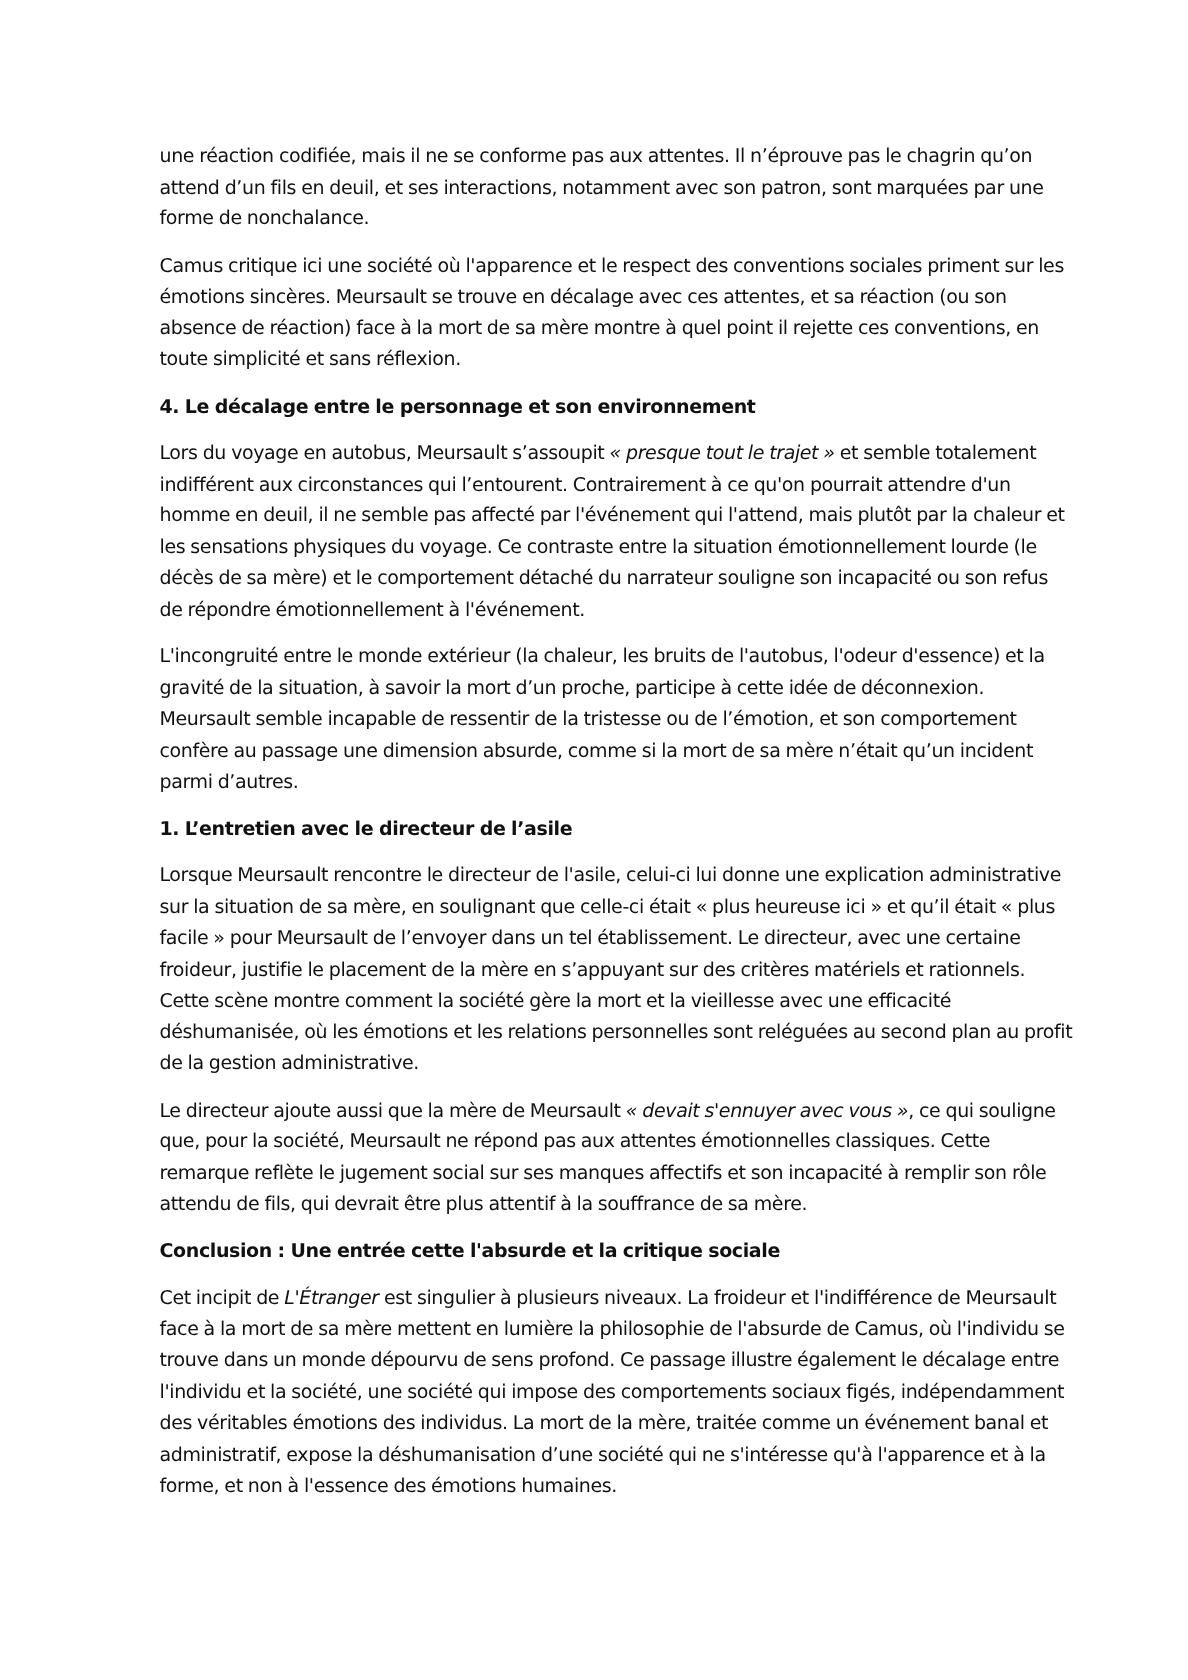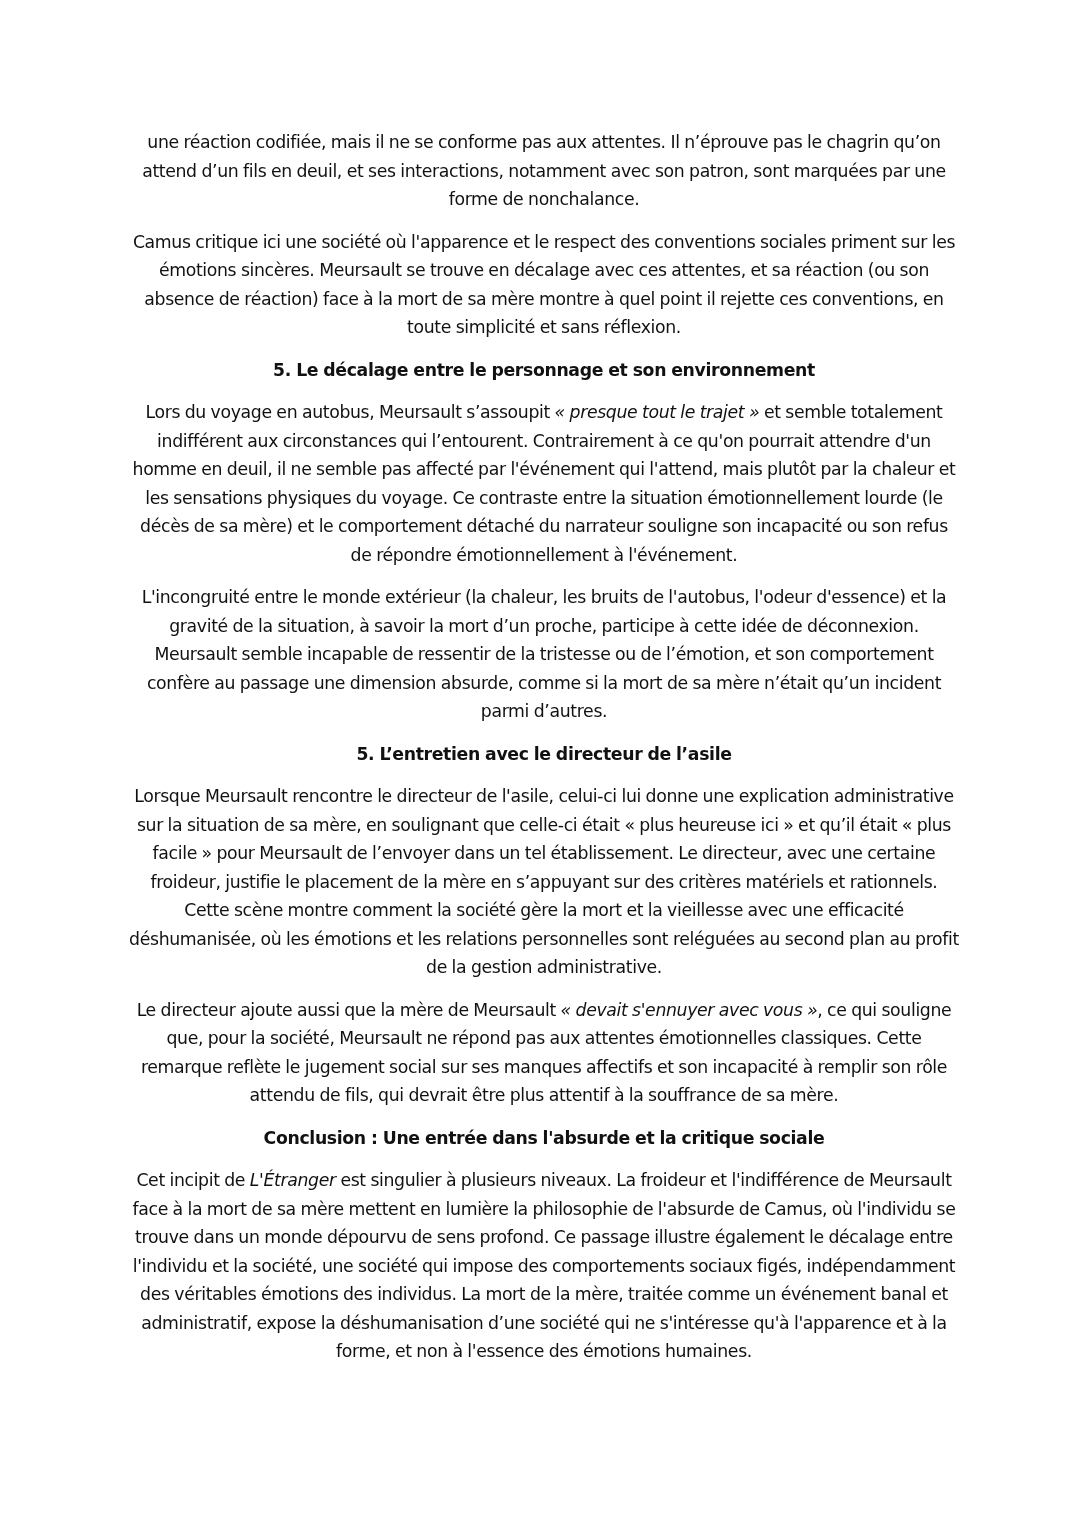--- a/index.html
+++ b/index.html
@@ -10,24 +10,23 @@
     body {
       width: 1080px;
       height: 1527px;
       position: relative;
       overflow: hidden;
       font-family: "DejaVu Sans", sans-serif;
       color: #111111;
     }
     .page {
       position: absolute;
-      left: 129px;
+      left: 145px;
       top: 128px;
       width: 830px;
-      text-align: center;
     }
     p {
       margin: 0 0 14px 0;
       font-size: 17.3px;
       line-height: 28.5px;
       letter-spacing: -0.35px;
       word-spacing: -0.5px;
     }
     h3 {
       margin: 0 0 14px 0;
@@ -45,39 +44,39 @@
 <div class="page">
 
   <p>
     <span>une réaction codifiée, mais il ne se conforme pas aux attentes. Il n’éprouve pas le chagrin qu’on attend d’un fils en deuil, et ses interactions, notamment avec son patron, sont marquées par une forme de nonchalance.</span>
   </p>
 
   <p>
     <span>Camus critique ici une société où l'apparence et le respect des conventions sociales priment sur les émotions sincères. Meursault se trouve en décalage avec ces attentes, et sa réaction (ou son absence de réaction) face à la mort de sa mère montre à quel point il rejette ces conventions, en toute simplicité et sans réflexion.</span>
   </p>
 
-  <h3>5. Le décalage entre le personnage et son environnement</h3>
+  <h3>4. Le décalage entre le personnage et son environnement</h3>
 
   <p>
     <span>Lors du voyage en autobus, Meursault s’assoupit </span><em>« presque tout le trajet »</em><span> et semble totalement indifférent aux circonstances qui l’entourent. Contrairement à ce qu'on pourrait attendre d'un homme en deuil, il ne semble pas affecté par l'événement qui l'attend, mais plutôt par la chaleur et les sensations physiques du voyage. Ce contraste entre la situation émotionnellement lourde (le décès de sa mère) et le comportement détaché du narrateur souligne son incapacité ou son refus de répondre émotionnellement à l'événement.</span>
   </p>
 
   <p>
     <span>L'incongruité entre le monde extérieur (la chaleur, les bruits de l'autobus, l'odeur d'essence) et la gravité de la situation, à savoir la mort d’un proche, participe à cette idée de déconnexion. Meursault semble incapable de ressentir de la tristesse ou de l’émotion, et son comportement confère au passage une dimension absurde, comme si la mort de sa mère n’était qu’un incident parmi d’autres.</span>
   </p>
 
-  <h3>5. L’entretien avec le directeur de l’asile</h3>
+  <h3>1. L’entretien avec le directeur de l’asile</h3>
 
   <p>
     <span>Lorsque Meursault rencontre le directeur de l'asile, celui-ci lui donne une explication administrative sur la situation de sa mère, en soulignant que celle-ci était « plus heureuse ici » et qu’il était « plus facile » pour Meursault de l’envoyer dans un tel établissement. Le directeur, avec une certaine froideur, justifie le placement de la mère en s’appuyant sur des critères matériels et rationnels. Cette scène montre comment la société gère la mort et la vieillesse avec une efficacité déshumanisée, où les émotions et les relations personnelles sont reléguées au second plan au profit de la gestion administrative.</span>
   </p>
 
   <p>
     <span>Le directeur ajoute aussi que la mère de Meursault </span><em>« devait s'ennuyer avec vous »</em><span>, ce qui souligne que, pour la société, Meursault ne répond pas aux attentes émotionnelles classiques. Cette remarque reflète le jugement social sur ses manques affectifs et son incapacité à remplir son rôle attendu de fils, qui devrait être plus attentif à la souffrance de sa mère.</span>
   </p>
 
-  <h3>Conclusion : Une entrée dans l'absurde et la critique sociale</h3>
+  <h3>Conclusion : Une entrée cette l'absurde et la critique sociale</h3>
 
   <p>
     <span>Cet incipit de </span><em>L'Étranger</em><span> est singulier à plusieurs niveaux. La froideur et l'indifférence de Meursault face à la mort de sa mère mettent en lumière la philosophie de l'absurde de Camus, où l'individu se trouve dans un monde dépourvu de sens profond. Ce passage illustre également le décalage entre l'individu et la société, une société qui impose des comportements sociaux figés, indépendamment des véritables émotions des individus. La mort de la mère, traitée comme un événement banal et administratif, expose la déshumanisation d’une société qui ne s'intéresse qu'à l'apparence et à la forme, et non à l'essence des émotions humaines.</span>
   </p>
 
 </div>
 
 </body></html>

